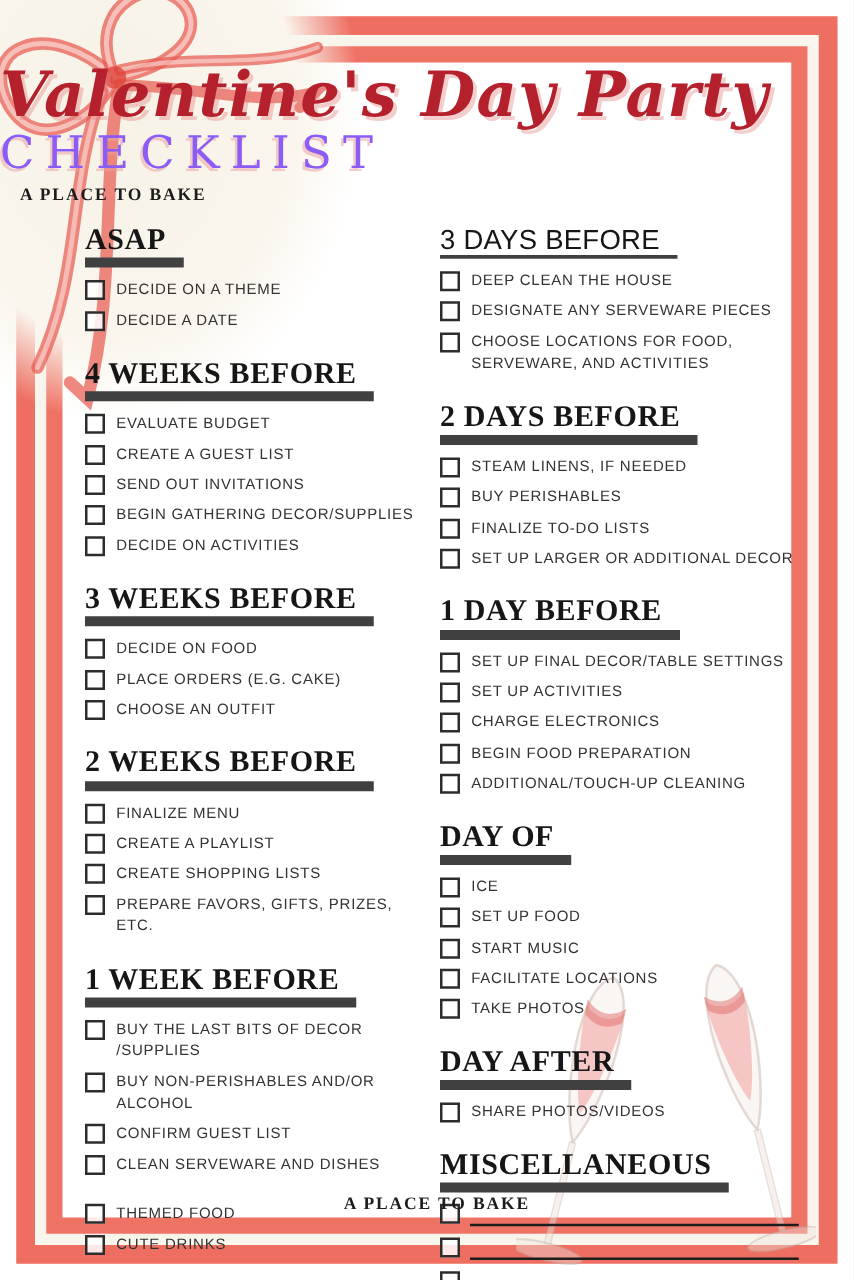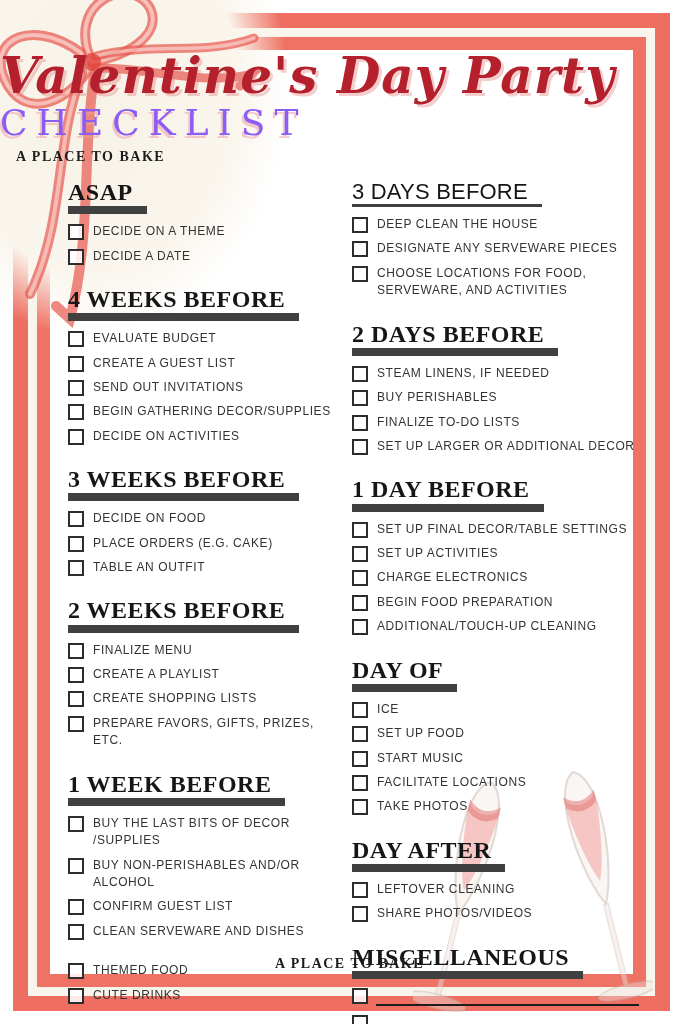--- a/index.html
+++ b/index.html
@@ -134,21 +134,21 @@
             <span class="item-label">DECIDE ON ACTIVITIES</span>
           </div></section>
         <section class="section"><h2>3 WEEKS BEFORE</h2><div class="item">
             <span class="checkbox"></span>
             <span class="item-label">DECIDE ON FOOD</span>
           </div><div class="item">
             <span class="checkbox"></span>
             <span class="item-label">PLACE ORDERS (E.G. CAKE)</span>
           </div><div class="item">
             <span class="checkbox"></span>
-            <span class="item-label">TABLE AN OUTFIT</span>
+            <span class="item-label">CHOOSE AN OUTFIT</span>
           </div></section>
         <section class="section"><h2>2 WEEKS BEFORE</h2><div class="item">
             <span class="checkbox"></span>
             <span class="item-label">FINALIZE MENU</span>
           </div><div class="item">
             <span class="checkbox"></span>
             <span class="item-label">CREATE A PLAYLIST</span>
           </div><div class="item">
             <span class="checkbox"></span>
             <span class="item-label">CREATE SHOPPING LISTS</span>
@@ -228,23 +228,20 @@
             <span class="item-label">START MUSIC</span>
           </div><div class="item">
             <span class="checkbox"></span>
             <span class="item-label">FACILITATE LOCATIONS</span>
           </div><div class="item">
             <span class="checkbox"></span>
             <span class="item-label">TAKE PHOTOS</span>
           </div></section>
         <section class="section"><h2>DAY AFTER</h2><div class="item">
             <span class="checkbox"></span>
-            <span class="item-label">LEFTOVER CLEANING</span>
-          </div><div class="item">
-            <span class="checkbox"></span>
             <span class="item-label">SHARE PHOTOS/VIDEOS</span>
           </div></section>
         <section class="section"><h2>MISCELLANEOUS</h2><div class="blank-row">
             <span class="checkbox"></span>
             <span class="write-line"></span>
           </div><div class="blank-row">
             <span class="checkbox"></span>
             <span class="write-line"></span>
           </div><div class="blank-row">
             <span class="checkbox"></span>

